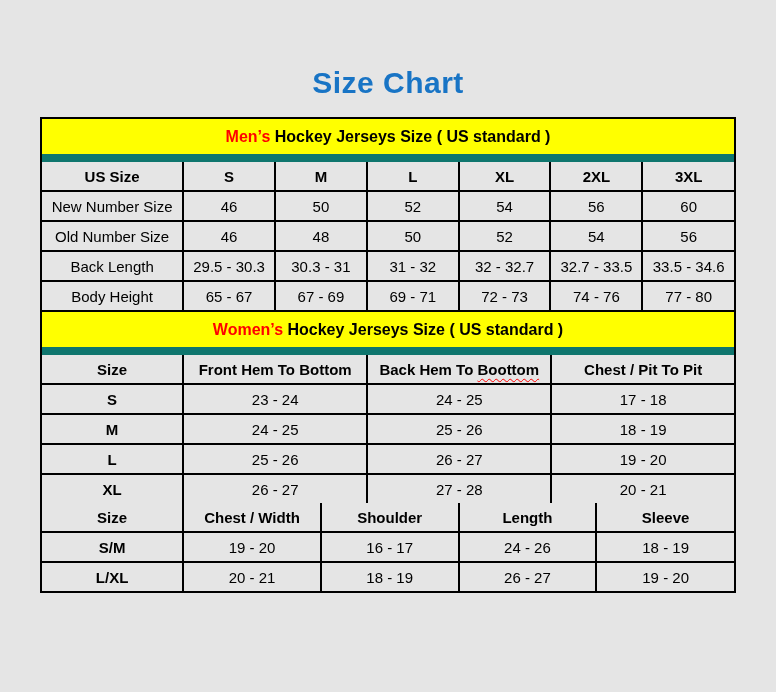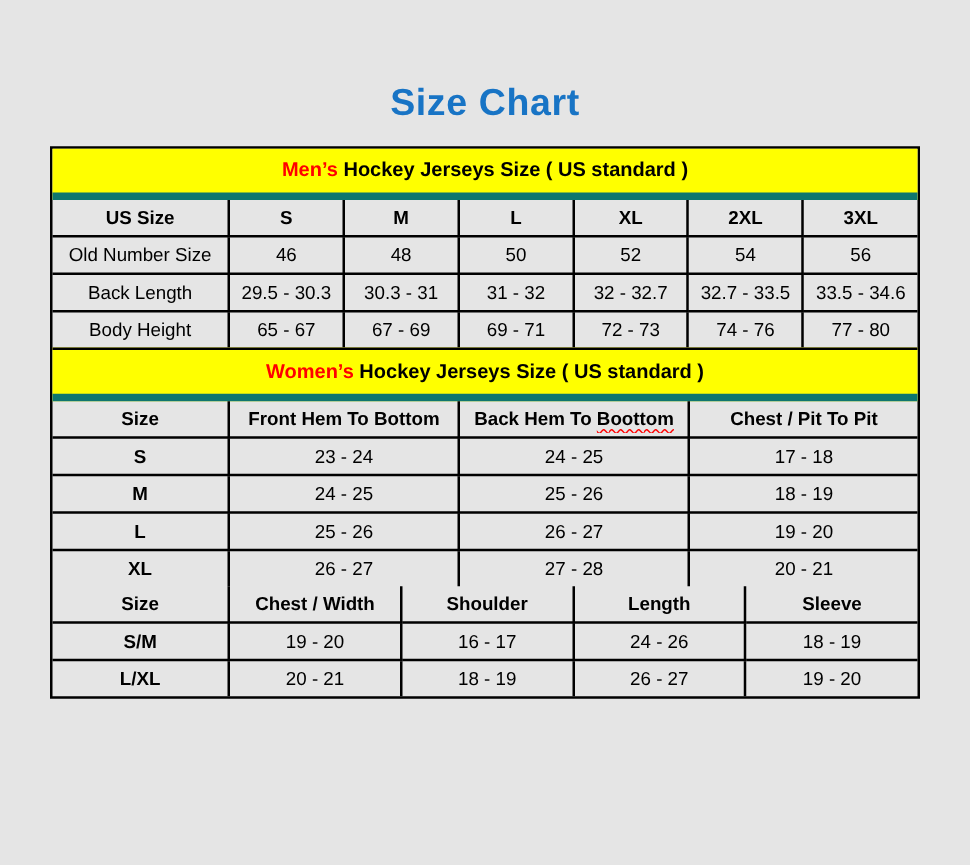--- a/index.html
+++ b/index.html
@@ -20,21 +20,21 @@
     color: #1874C5;
     letter-spacing: 0.5px;
   }
   .chart {
     width: 692px;
     margin: 17px auto 0 40px;
     border: 2px solid #000000;
   }
   .band {
     background: #FFFF00;
-    border-bottom: 6px solid #0f766e;
+    border-bottom: 8px solid #0f766e;
     text-align: center;
     font-size: 16px;
     font-weight: bold;
     padding: 9px 0 8px 0;
   }
   .band.mid { border-top: 2px solid #000000; }
   .accent { color: #FF0000; }
   .misspell {
     text-decoration: underline;
     text-decoration-style: wavy;
@@ -88,20 +88,29 @@
       </colgroup>
       <tbody>
           <tr class="head">
         <td>US Size</td>
         <td>S</td>
         <td>M</td>
         <td>L</td>
         <td>XL</td>
         <td>2XL</td>
         <td>3XL</td>
+      </tr>
+      <tr>
+        <td>New Number Size</td>
+        <td>46</td>
+        <td>50</td>
+        <td>52</td>
+        <td>54</td>
+        <td>56</td>
+        <td>60</td>
       </tr>
       <tr>
         <td>Old Number Size</td>
         <td>46</td>
         <td>48</td>
         <td>50</td>
         <td>52</td>
         <td>54</td>
         <td>56</td>
       </tr>

